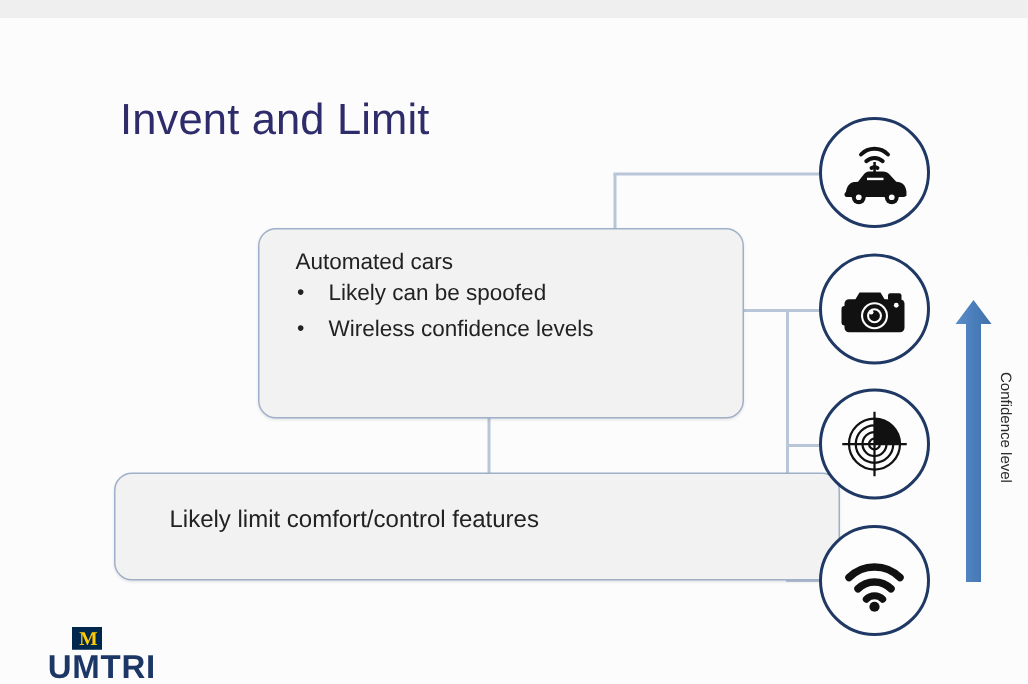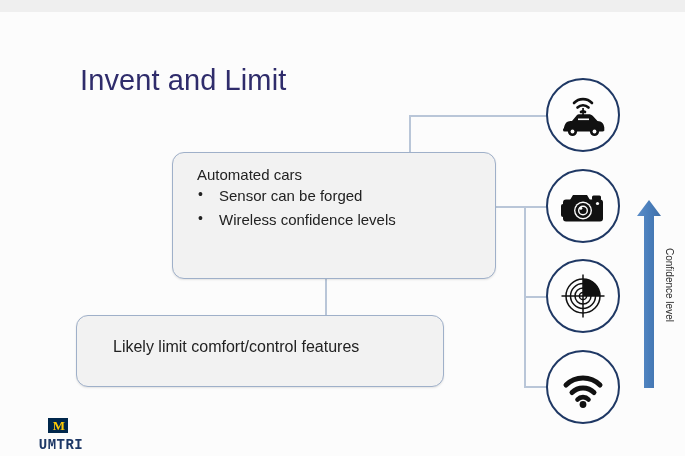--- a/index.html
+++ b/index.html
@@ -27,21 +27,21 @@
   
   .rbox{
     position:absolute;
     background:#f2f2f2;
     border:1px solid #9fb0c9;
     border-radius:12px;
     box-sizing:border-box;
     box-shadow:0 1px 2px rgba(0,0,0,.10);
   }
   #box-main{left:172px;top:140px;width:324px;height:127px;}
-  #box-limit{left:76px;top:303px;width:368px;height:72px;}
+  #box-limit{left:76px;top:303px;width:484px;height:72px;}
 
   .box-head{
     position:absolute;left:24px;top:13px;
     font-size:15px;color:#222222;white-space:nowrap;text-align:right;
   }
   ul.bullets{
     position:absolute;left:20px;top:34px;margin:0;padding:0;list-style:none;
   }
   ul.bullets li{
     position:relative;
@@ -86,23 +86,23 @@
   #logo .mblock{
     position:absolute;left:30px;top:0;width:20px;height:15px;
     background:#00274c;border:1px solid #00274c;box-sizing:border-box;
   }
   #logo .mletter{
     position:absolute;left:0;top:-2px;width:20px;
     text-align:center;font-family:"Liberation Serif", serif;
     font-weight:bold;font-size:13px;color:#ffcb05;line-height:17px;
   }
   #logo .wordmark{
-    position:absolute;left:0;top:15px;width:86px;text-align:center;
-    font-family:Liberation Mono, monospace;font-weight:bold;
-    font-size:14px;letter-spacing:.5px;color:#1c3766;line-height:24px;
+    position:absolute;left:0;top:15px;width:86px;text-align:right;
+    font-family:Liberation Sans, sans-serif;font-weight:bold;
+    font-size:22px;letter-spacing:.5px;color:#1c3766;line-height:24px;
   }
 </style>
 </head>
 <body>
 
 <div id="topband"></div>
 
 <div id="slide">
 
   <div class="title">Invent and Limit</div>
@@ -113,21 +113,21 @@
   <div class="ln ln-h" style="left:495px;top:194px;width:52px;"></div>
   <div class="ln ln-v" style="left:524px;top:194px;height:182px;"></div>
   <div class="ln ln-h" style="left:524px;top:284px;width:24px;"></div>
   <div class="ln ln-h" style="left:524px;top:374px;width:24px;"></div>
 
   <div class="ln ln-v" style="left:325px;top:266px;height:38px;"></div>
 
   <div class="rbox" id="box-main">
     <div class="box-head">Automated cars</div>
     <ul class="bullets">
-      <li>Sensor can be forged</li>
+      <li>Likely can be spoofed</li>
       <li>Wireless confidence levels</li>
     </ul>
   </div>
 
   <div class="rbox" id="box-limit">
     <div class="limit-text">Likely limit comfort/control features</div>
   </div>
 
   <div class="circ" id="circ-car">
     <svg width="70" height="70" viewBox="0 0 70 70">

